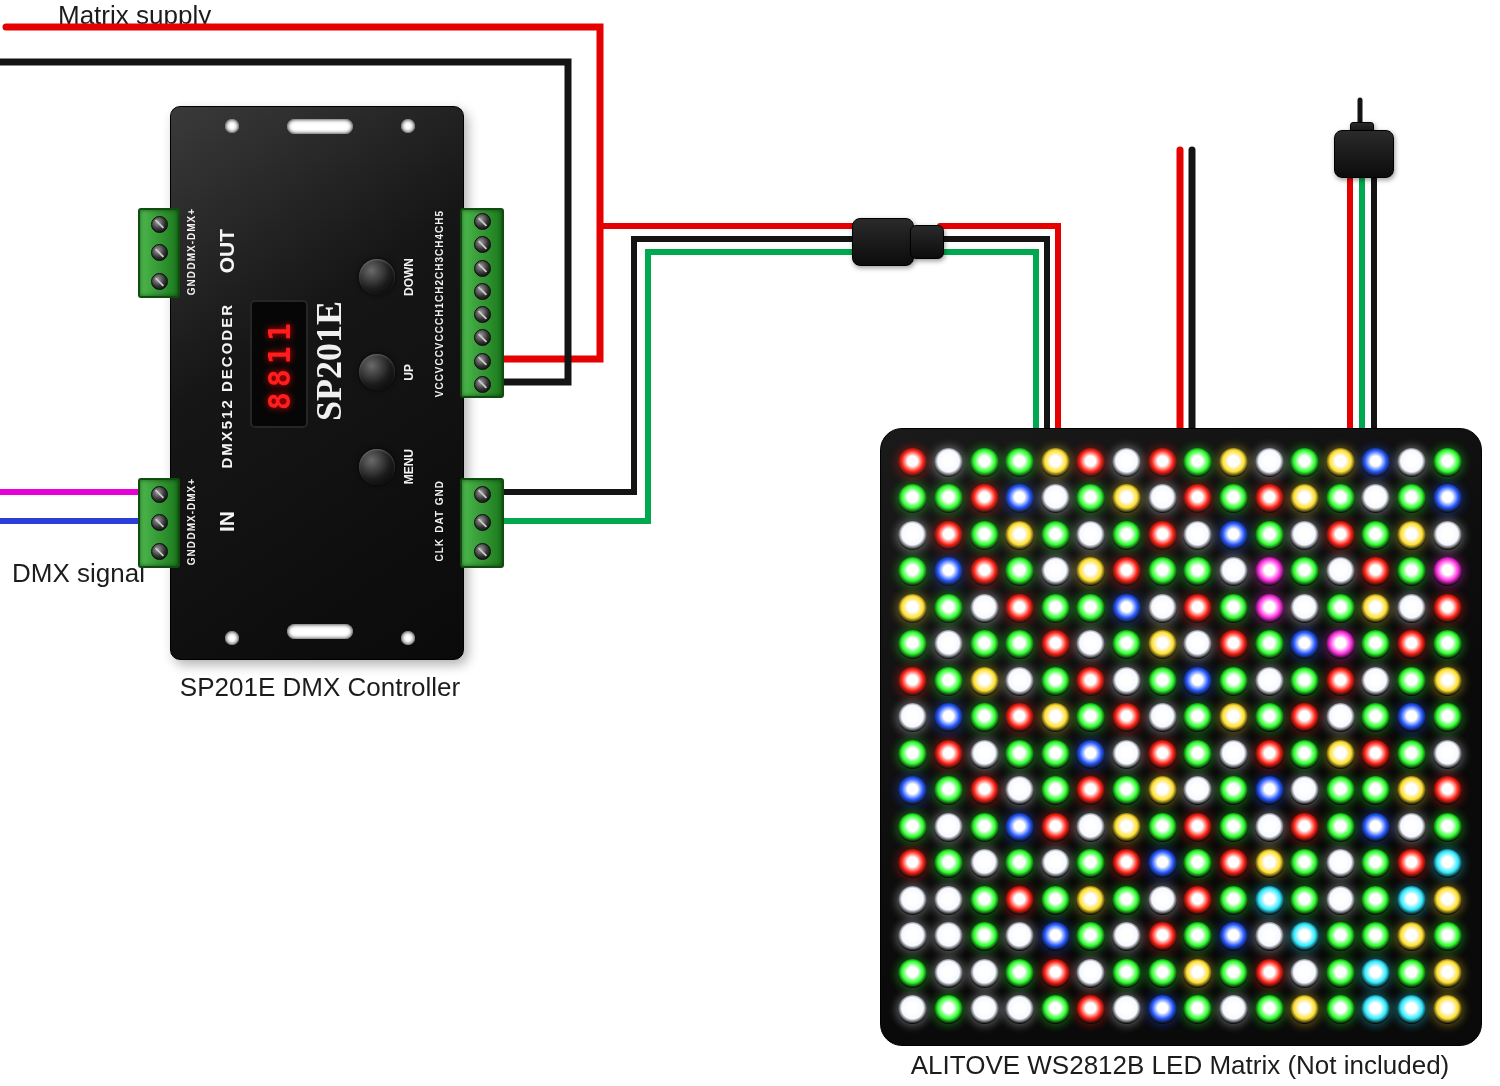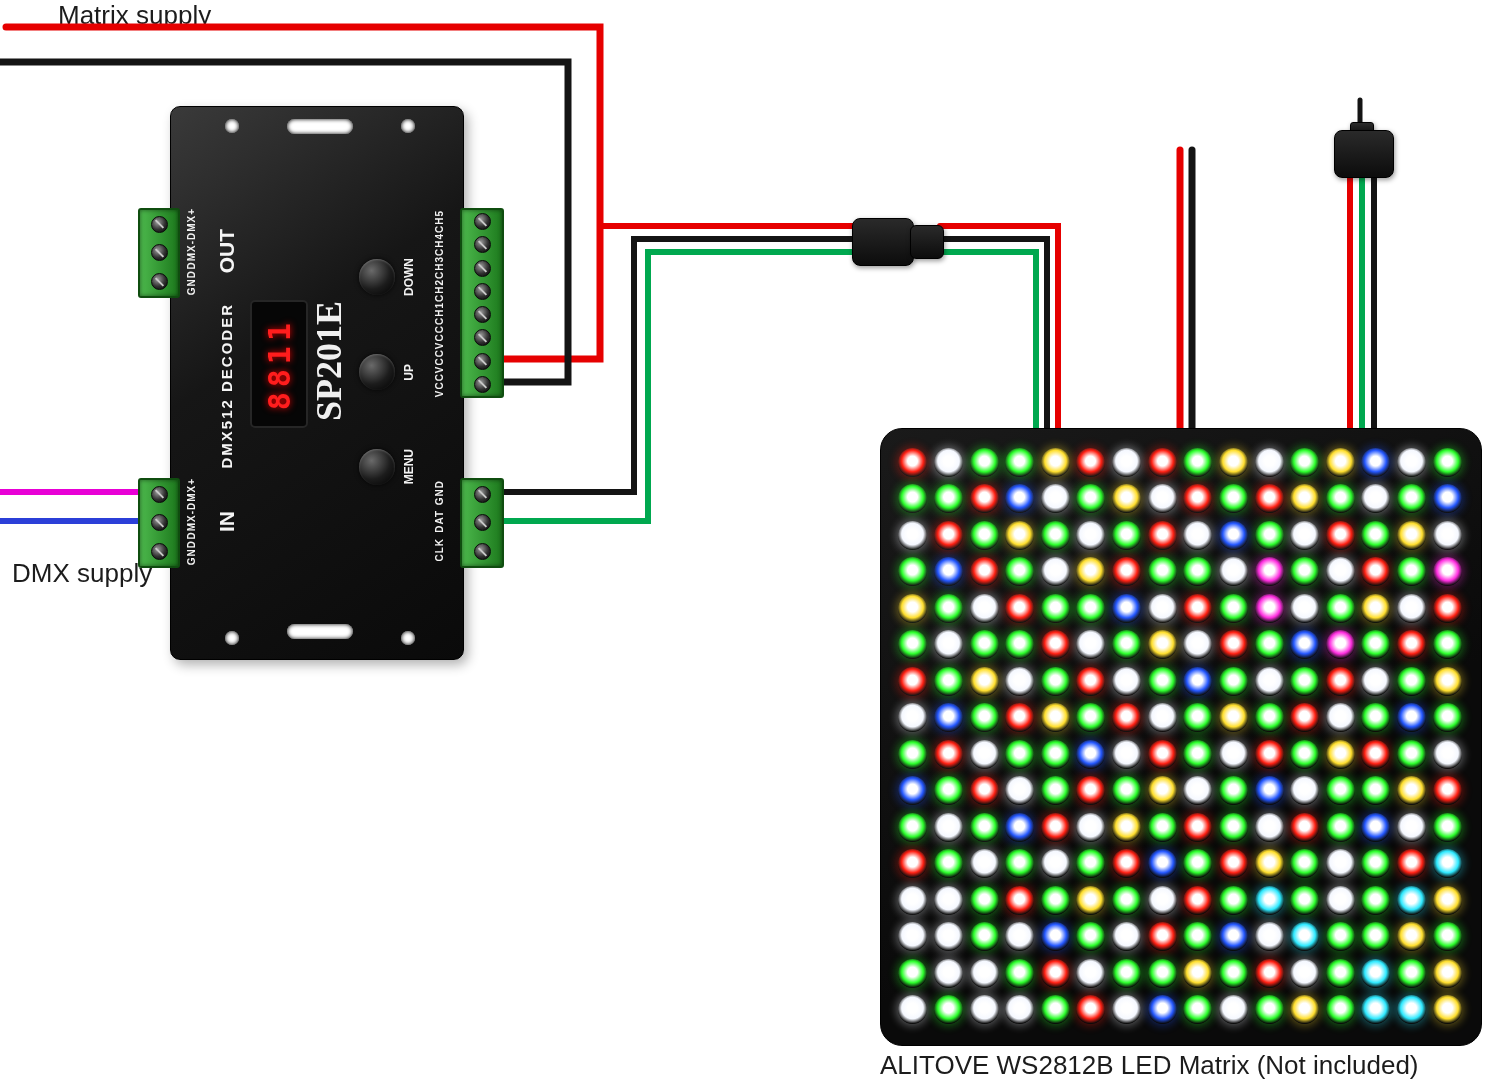--- a/index.html
+++ b/index.html
@@ -57,21 +57,21 @@
     border:1px solid #000;border-radius:8px;box-shadow:1px 2px 5px rgba(0,0,0,.4);}
 
   
   #matrix{left:880px;top:428px;width:600px;height:616px;z-index:2;border-radius:22px;
     background:linear-gradient(150deg,#1a1a1a,#0a0a0a 60%);border:1px solid #000;}
   #led-grid{position:absolute;left:895px;top:444px;width:570px;height:584px;z-index:3;display:grid;}
   .cell{display:flex;align-items:center;justify-content:center;}
   .led{width:29px;height:29px;border-radius:50%;}
 
   #caption-controller{left:140px;top:672px;width:360px;text-align:center;}
-  #caption-matrix{left:880px;top:1050px;width:600px;text-align:left;}
+  #caption-matrix{left:880px;top:1050px;width:600px;text-align:center;}
   #label-power{left:58px;top:0px;}
   #label-dmx{left:12px;top:558px;}
 </style>
 </head>
 <body>
 
 <div id="canvas">
 
   <svg id="wires-svg" width="1500" height="1086">
     <polyline points="6,27 600,27 600,359 500,359" fill="none" stroke-width="7" stroke-linecap="round" stroke="#e60000"></polyline>
@@ -86,21 +86,22 @@
     <polyline points="940,252 1036,252 1036,432" fill="none" stroke-width="6" stroke-linecap="round" stroke="#00a84f"></polyline>
     <polyline points="1180,150 1180,432" fill="none" stroke-width="7" stroke-linecap="round" stroke="#e60000"></polyline>
     <polyline points="1192,150 1192,432" fill="none" stroke-width="7" stroke-linecap="round" stroke="#141414"></polyline>
     <polyline points="1360,100 1360,132" fill="none" stroke-width="5" stroke-linecap="round" stroke="#141414"></polyline>
     <polyline points="1350,176 1350,432" fill="none" stroke-width="6" stroke-linecap="round" stroke="#e60000"></polyline>
     <polyline points="1362,176 1362,432" fill="none" stroke-width="6" stroke-linecap="round" stroke="#00a84f"></polyline>
     <polyline points="1374,176 1374,432" fill="none" stroke-width="6" stroke-linecap="round" stroke="#141414"></polyline>
   </svg>
 
   <div class="abs caption" id="label-power">Matrix supply</div>
-  <div class="abs caption" id="label-dmx">DMX supply</div>
+  <div class="abs caption" id="label-dmx">DMX signal</div>
+  <div class="abs caption" id="caption-controller">SP201E DMX Controller</div>
   <div class="abs caption" id="caption-matrix">ALITOVE WS2812B LED Matrix (Not included)</div>
 
   <div class="abs" id="device-body"></div>
   <div class="slot" style="left:287px;top:119px;"></div>
   <div class="hole" style="left:225px;top:119px;"></div>
   <div class="hole" style="left:401px;top:119px;"></div>
   <div class="slot" style="left:287px;top:624px;"></div>
   <div class="hole" style="left:225px;top:631px;"></div>
   <div class="hole" style="left:401px;top:631px;"></div>
 

